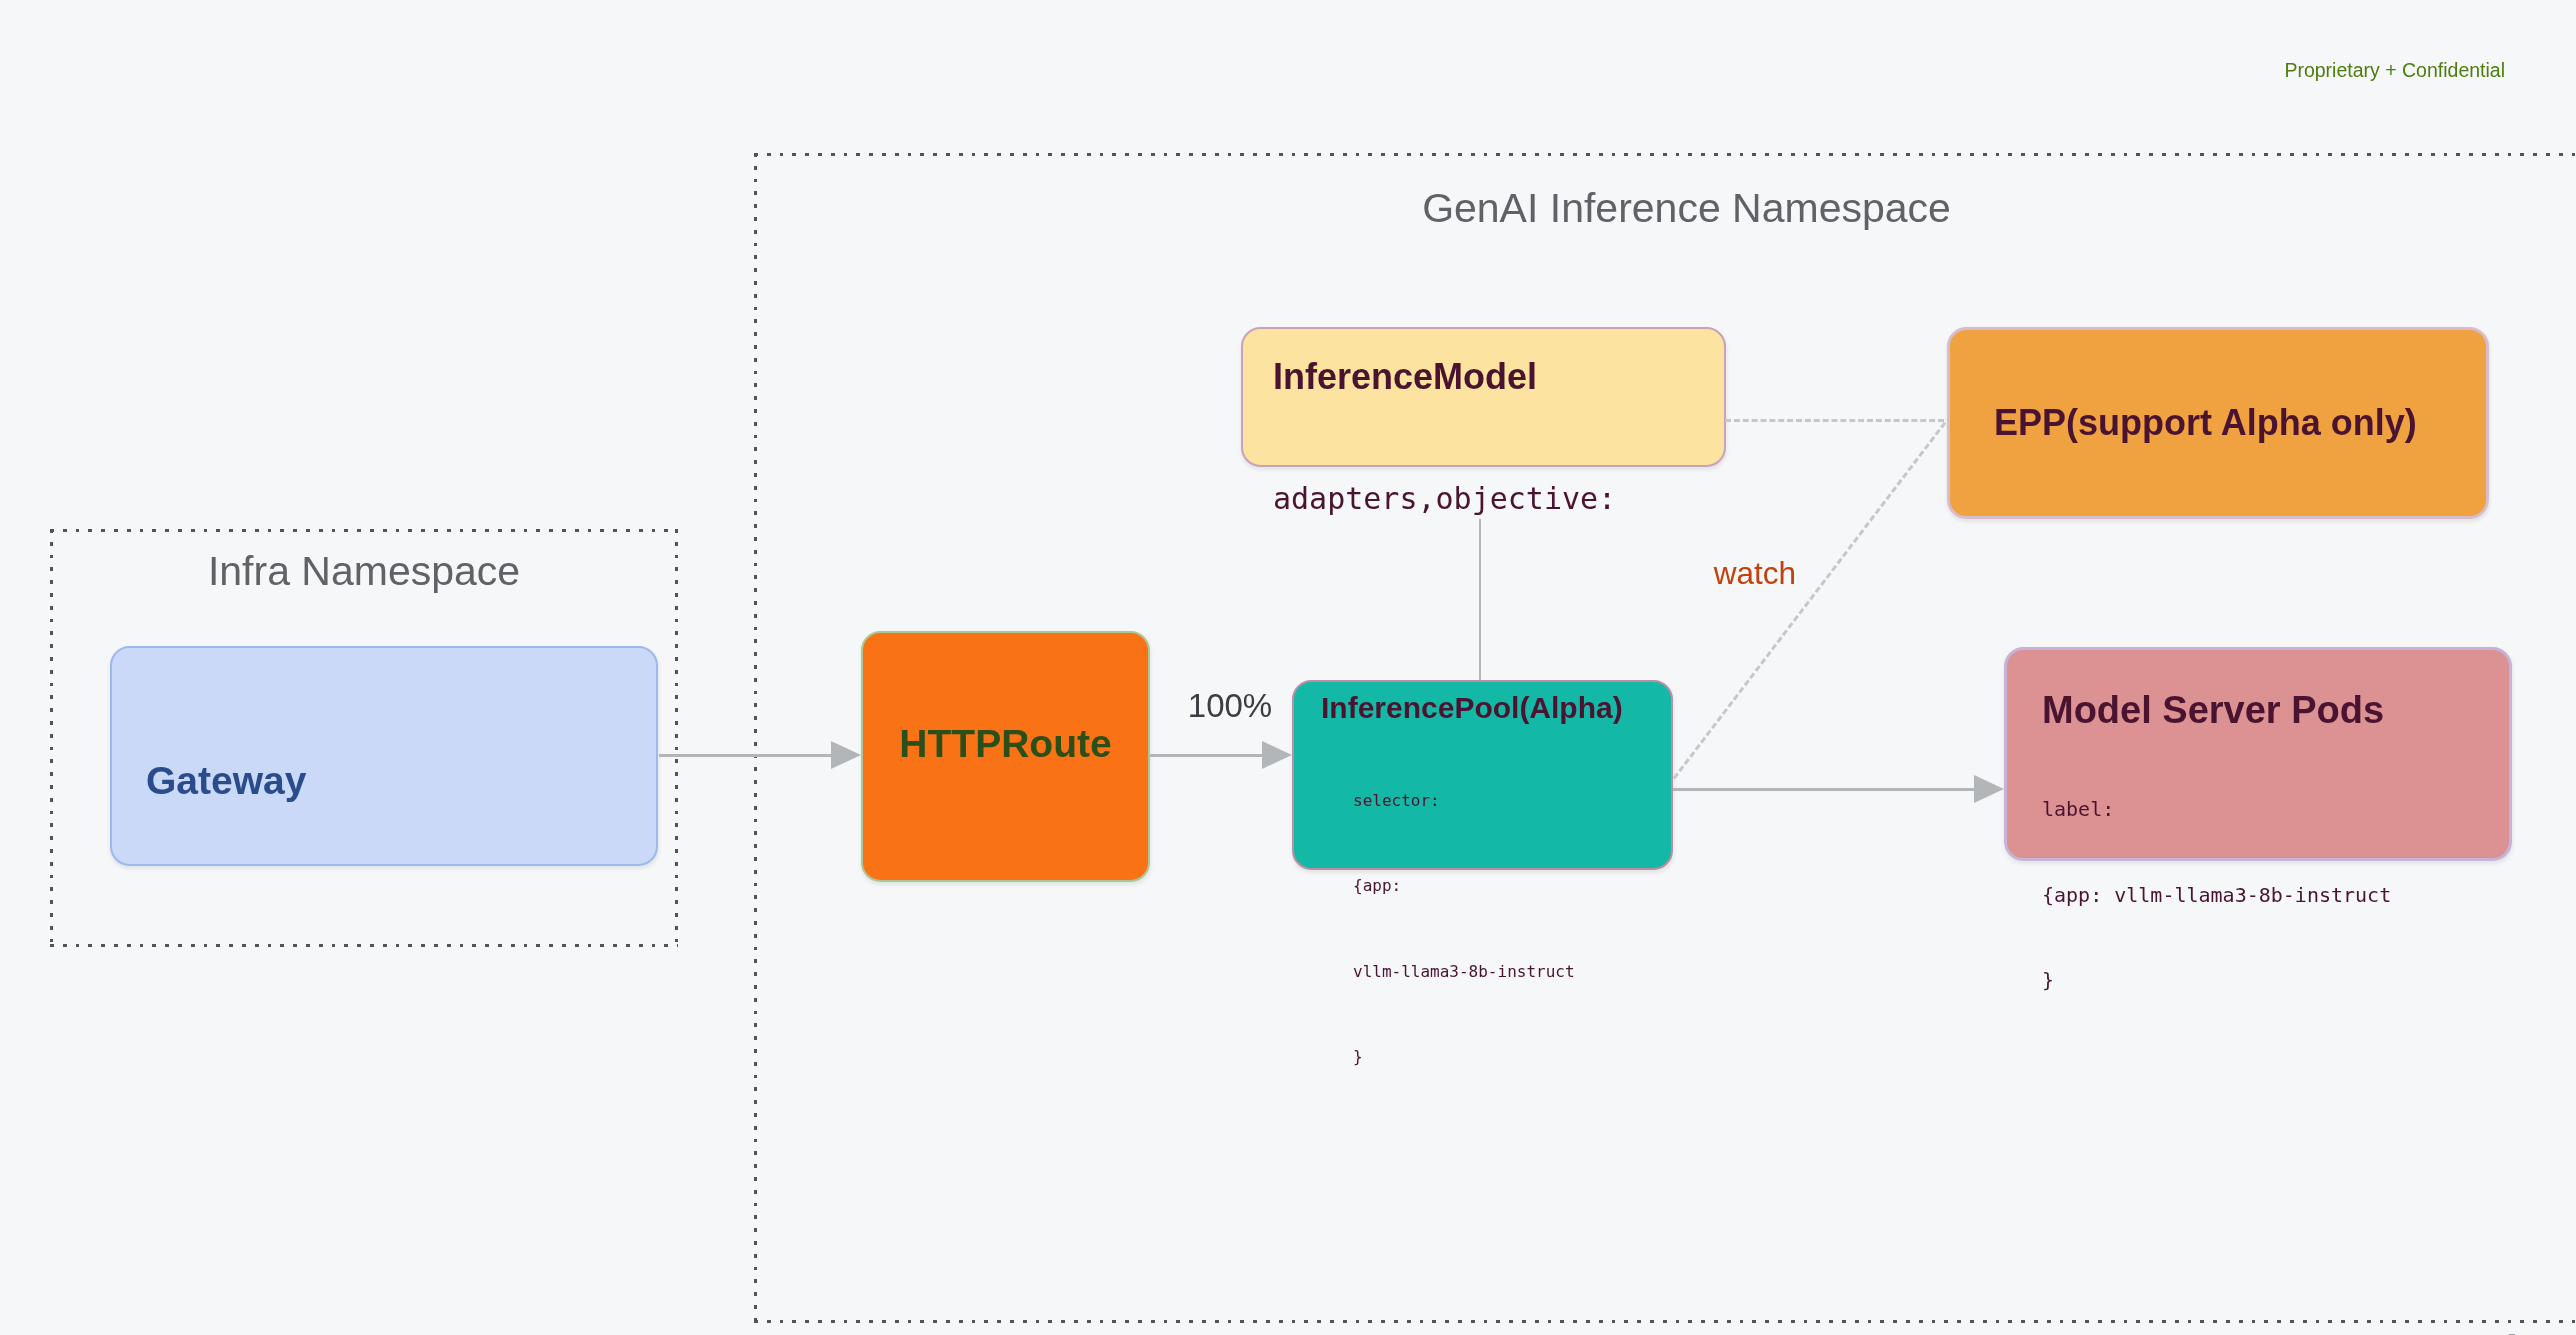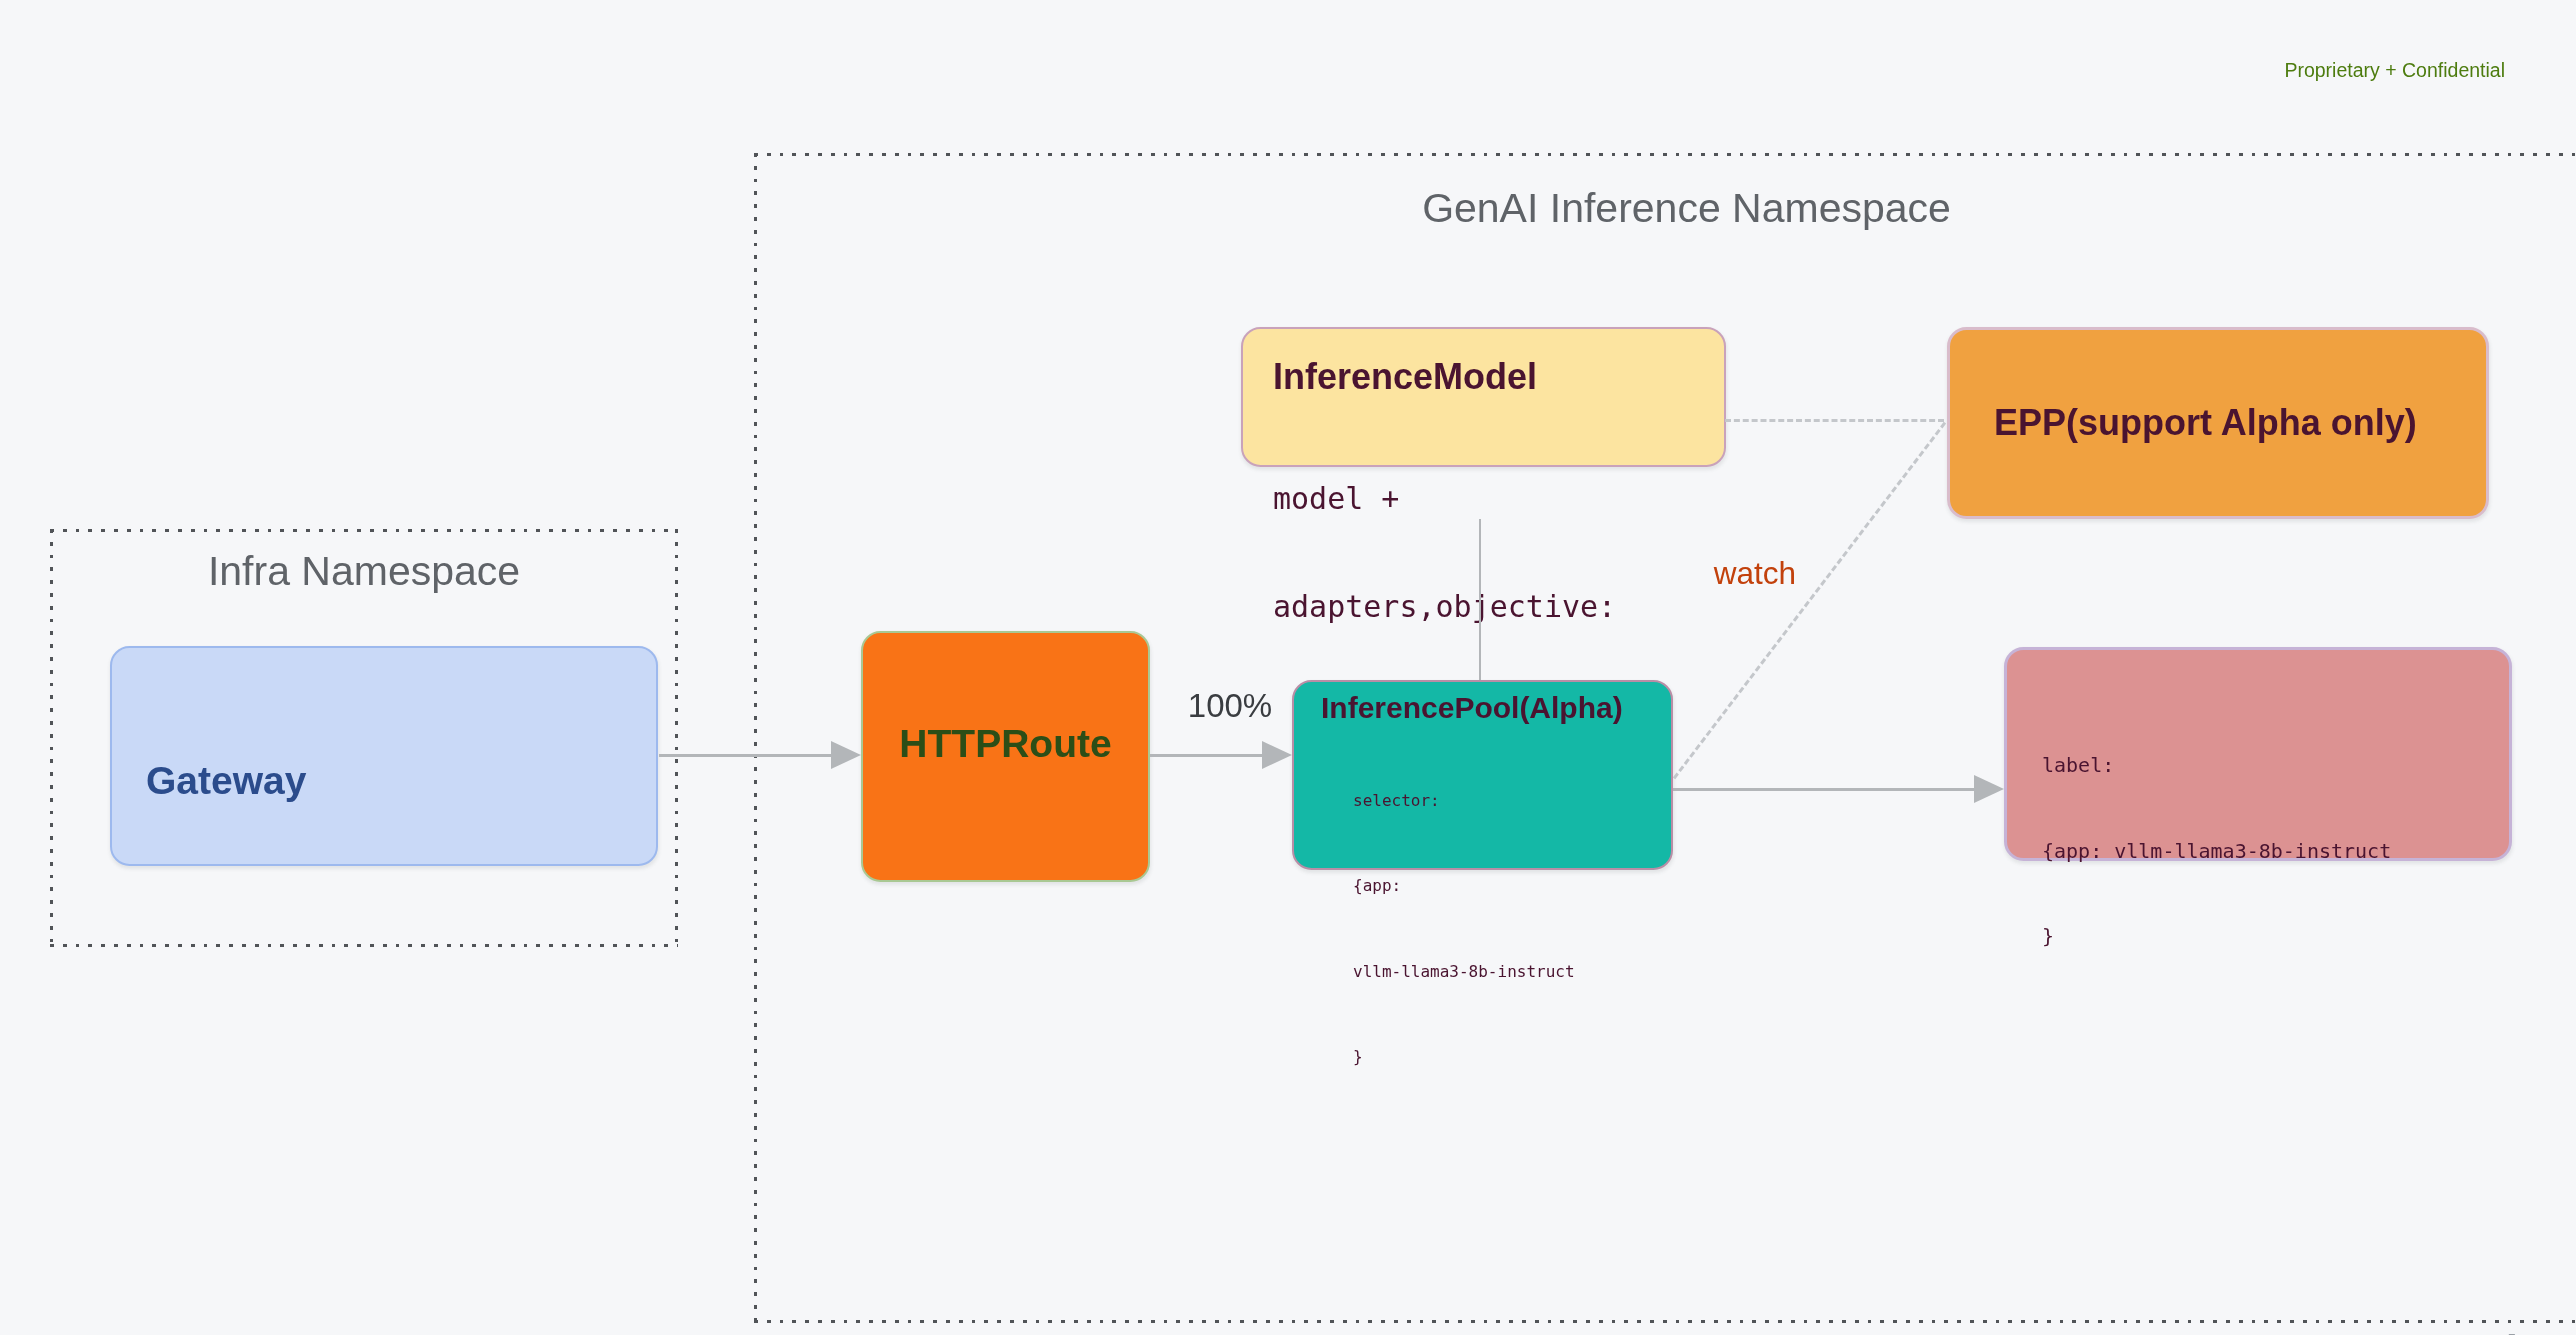--- a/index.html
+++ b/index.html
@@ -96,40 +96,40 @@
   <div class="title">Gateway</div>
 </div>
 
 <div class="node n-httproute">
   <div class="title">HTTPRoute</div>
 </div>
 
 <div class="node n-imodel">
   <div class="title">InferenceModel</div>
   <div class="body mono">
-    <div>model +</div>
     <div>adapters,objective:</div>
   </div>
 </div>
 
 <div class="node n-epp">
   <div class="title">EPP(support Alpha only)</div>
 </div>
 
 <div class="node n-ipool">
   <div class="title">InferencePool(Alpha)</div>
   <div class="body mono">
     <div>selector:</div>
     <div>{app:</div>
     <div>vllm-llama3-8b-instruct</div>
     <div>}</div>
   </div>
 </div>
 
 <div class="node n-pods">
+  <div class="title">Model Server Pods</div>
   <div class="body mono">
     <div>label:</div>
     <div>{app: vllm-llama3-8b-instruct</div>
     <div>}</div>
   </div>
 </div>
 
 <div class="line-h" style="left:659px;top:754px;width:174px;"></div>
 <div class="ah" style="left:831px;top:741px;"></div>
 

